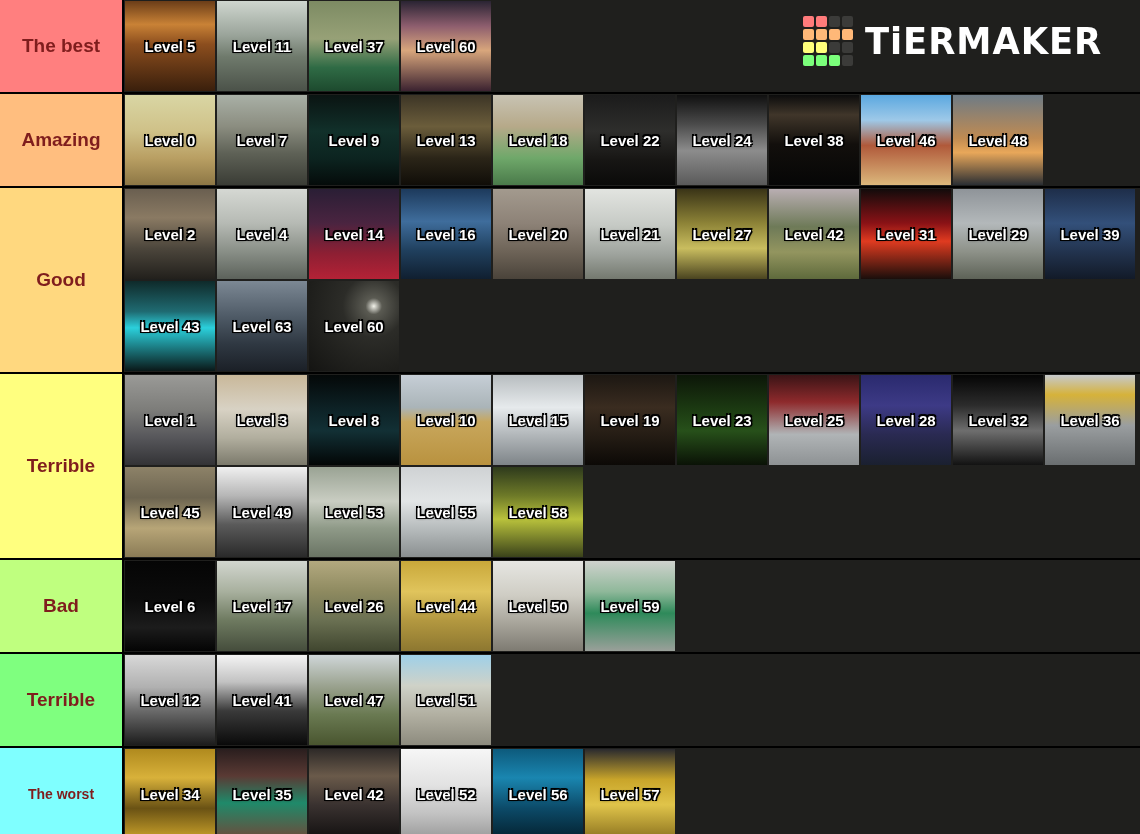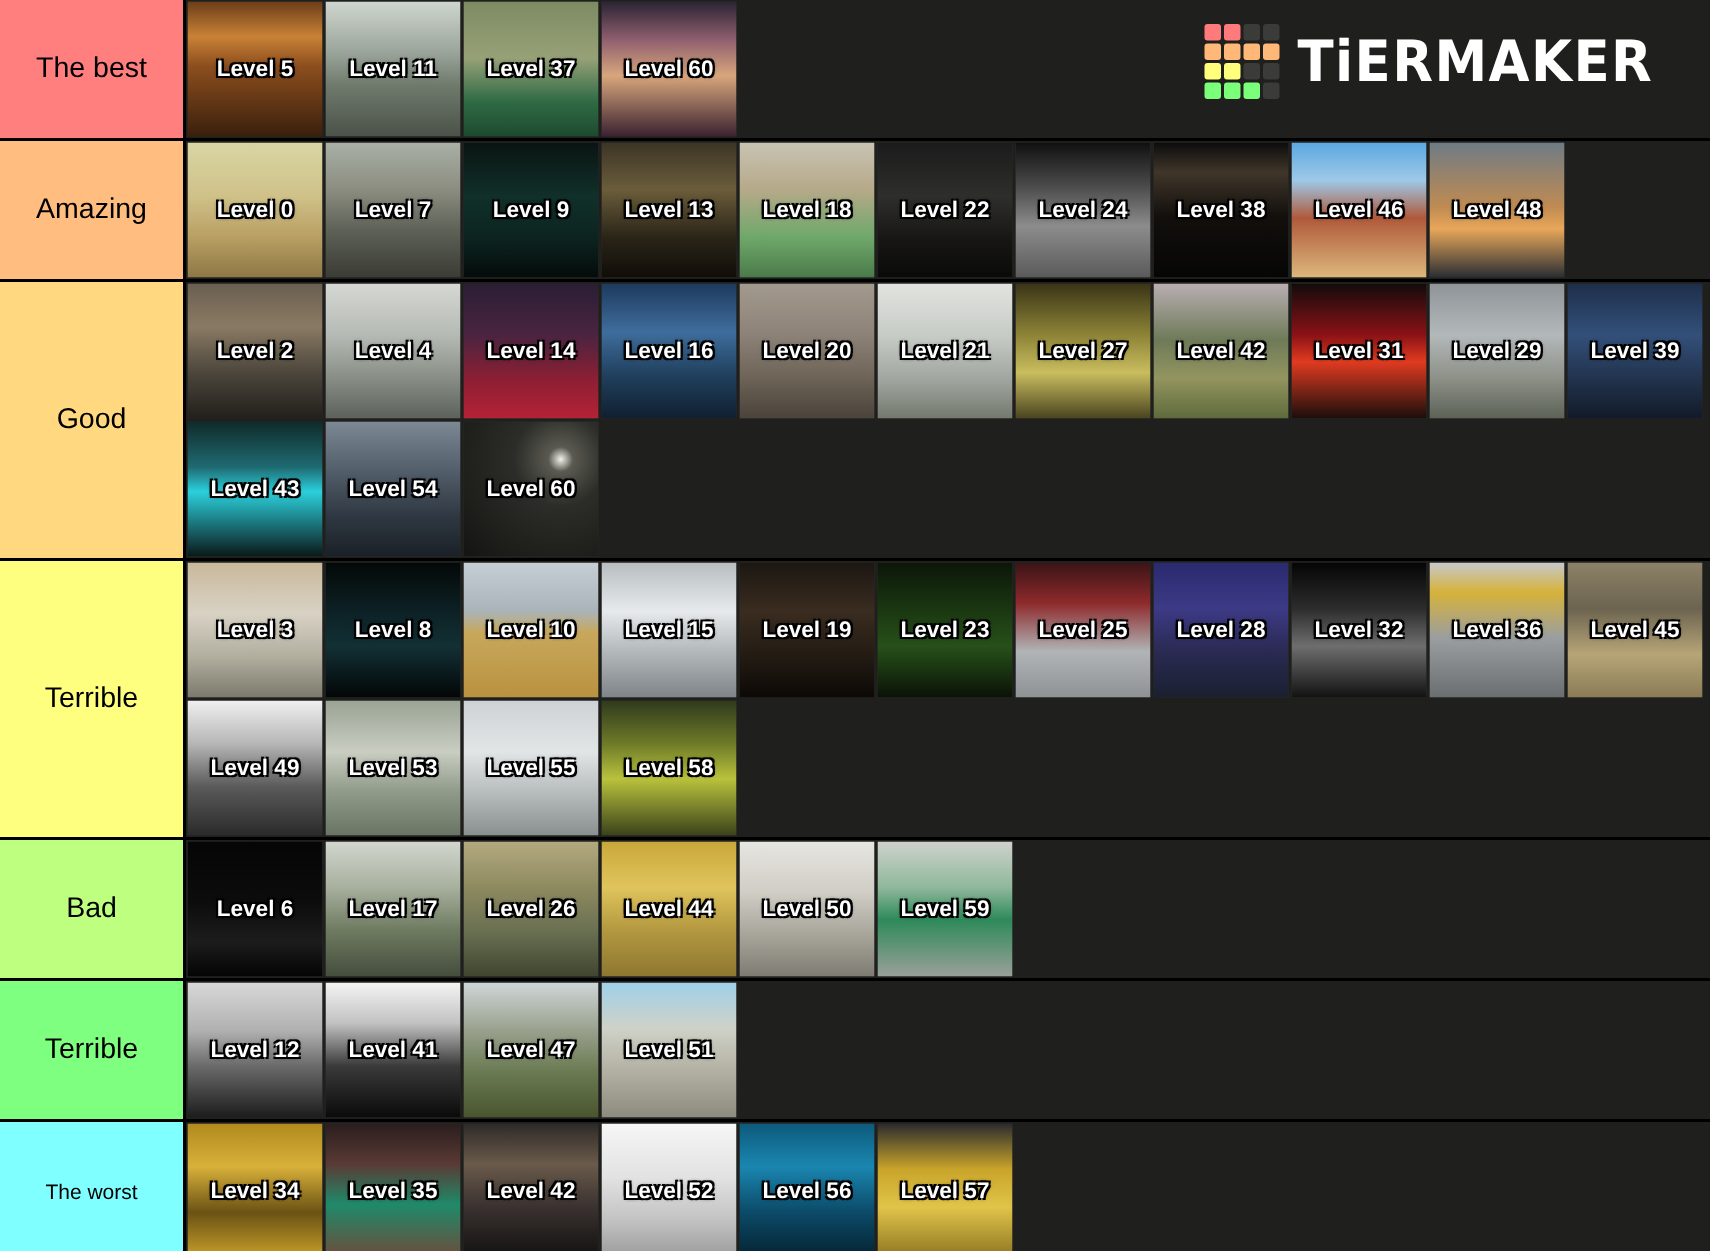--- a/index.html
+++ b/index.html
@@ -61,25 +61,26 @@
   }
   .tier-label {
     width: 124px;
     min-width: 124px;
     box-sizing: border-box;
     border-right: 2px solid #000;
     display: flex;
     align-items: center;
     justify-content: center;
     text-align: left;
-    color: #000000;
+    color: #7f1d1d;
     font-size: 19px;
     line-height: 1.2;
     padding: 4px 6px;
     word-break: break-word;
+    font-weight: bold;
   }
   .tier-label.small { font-size: 14px; }
   .tier-items {
     flex: 1;
     display: flex;
     flex-wrap: wrap;
     align-content: flex-start;
     background: #1f1f1d;
     min-height: 92px;
   }
@@ -256,32 +257,36 @@
           <div class="tile">
             <div class="art" style="background: linear-gradient(rgb(30, 46, 74) 0%, rgb(51, 80, 122) 38%, rgb(34, 51, 78) 70%, rgb(18, 26, 40) 100%);"></div>
             <div class="cap">Level 39</div>
           </div>
           <div class="tile">
             <div class="art" style="background: linear-gradient(rgb(15, 42, 42) 0%, rgb(31, 107, 114) 34%, rgb(43, 208, 220) 52%, rgb(10, 24, 24) 100%);"></div>
             <div class="cap">Level 43</div>
           </div>
           <div class="tile">
             <div class="art" style="background: linear-gradient(rgb(124, 136, 148) 0%, rgb(78, 90, 102) 40%, rgb(47, 56, 66) 70%, rgb(27, 32, 39) 100%);"></div>
-            <div class="cap">Level 54</div>
+            <div class="cap">Level 63</div>
           </div>
           <div class="tile">
             <div class="art" style="background: radial-gradient(circle at 72% 28%, rgb(242, 242, 234) 0%, rgb(90, 90, 82) 9%, rgb(44, 44, 40) 34%, rgb(20, 20, 18) 100%);"></div>
             <div class="cap">Level 60</div>
           </div>
         </div>
       </div>
       <div class="tier-row">
         <div class="tier-label" style="background: rgb(255, 255, 127);">Terrible</div>
         <div class="tier-items">
           <div class="tile">
+            <div class="art" style="background: linear-gradient(rgb(154, 154, 151) 0%, rgb(125, 125, 122) 38%, rgb(86, 86, 90) 70%, rgb(51, 51, 54) 100%);"></div>
+            <div class="cap">Level 1</div>
+          </div>
+          <div class="tile">
             <div class="art" style="background: linear-gradient(rgb(201, 184, 154) 0%, rgb(216, 210, 196) 38%, rgb(177, 174, 158) 70%, rgb(124, 122, 108) 100%);"></div>
             <div class="cap">Level 3</div>
           </div>
           <div class="tile">
             <div class="art" style="background: linear-gradient(rgb(4, 8, 8) 0%, rgb(13, 34, 38) 38%, rgb(18, 48, 53) 62%, rgb(3, 6, 6) 100%);"></div>
             <div class="cap">Level 8</div>
           </div>
           <div class="tile">
             <div class="art" style="background: linear-gradient(rgb(198, 206, 214) 0%, rgb(170, 180, 184) 36%, rgb(200, 167, 92) 52%, rgb(185, 146, 63) 100%);"></div>
             <div class="cap">Level 10</div>

